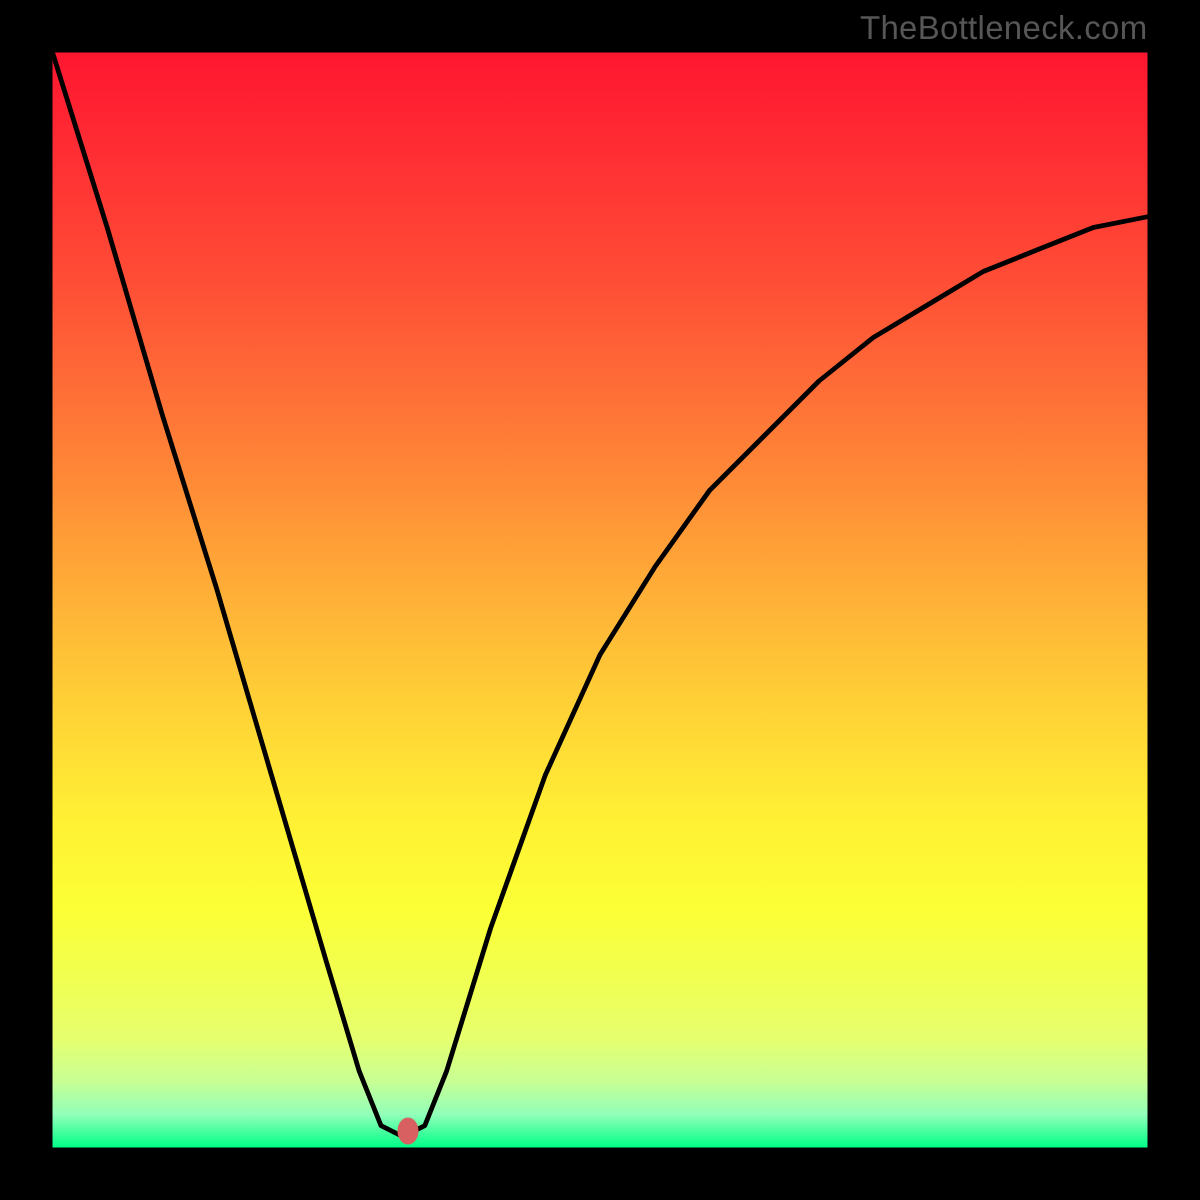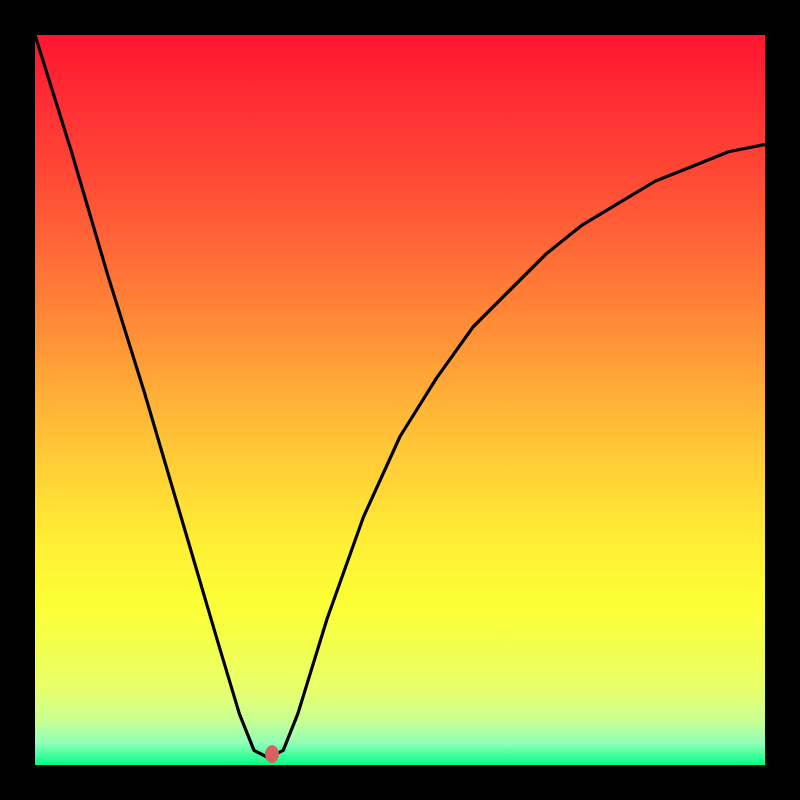--- a/index.html
+++ b/index.html
@@ -56,13 +56,14 @@
 <div class="frame">
 
   <div class="plot-area" id="plot" style="background: linear-gradient(rgb(255, 22, 48) 0%, rgb(255, 48, 52) 10%, rgb(255, 75, 53) 20%, rgb(255, 107, 55) 30%, rgb(255, 141, 55) 40%, rgb(255, 177, 55) 50%, rgb(255, 210, 54) 60%, rgb(255, 240, 52) 70%, rgb(252, 255, 53) 78%, rgb(241, 255, 78) 84%, rgb(230, 255, 110) 90%, rgb(199, 255, 149) 94%, rgb(145, 255, 185) 97%, rgb(0, 255, 135) 100%);"></div>
 
   <svg class="curve" viewBox="0 0 730 730" preserveAspectRatio="none">
     <path id="curvePath" d="M0.0 0.0 L36.5 116.8 L73.0 240.9 L109.5 357.7 L146.0 481.8 L182.5 605.9 L204.4 678.9 L219.0 715.4 L233.6 722.7 L248.2 715.4 L262.8 678.9 L292.0 584.0 L328.5 481.8 L365.0 401.5 L401.5 343.1 L438.0 292.0 L474.5 255.5 L511.0 219.0 L547.5 189.8 L584.0 167.9 L620.5 146.0 L657.0 131.4 L693.5 116.8 L730.0 109.5 " fill="none" stroke="#000000" stroke-width="3.2" stroke-linecap="round" stroke-linejoin="round"></path>
   </svg>
 
   <div class="marker" id="marker" style="background: rgb(216, 96, 96); left: 272.25px; top: 754.05px;"></div>
 
+  <div class="watermark">TheBottleneck.com</div>
 </div>
 
 </body></html>

